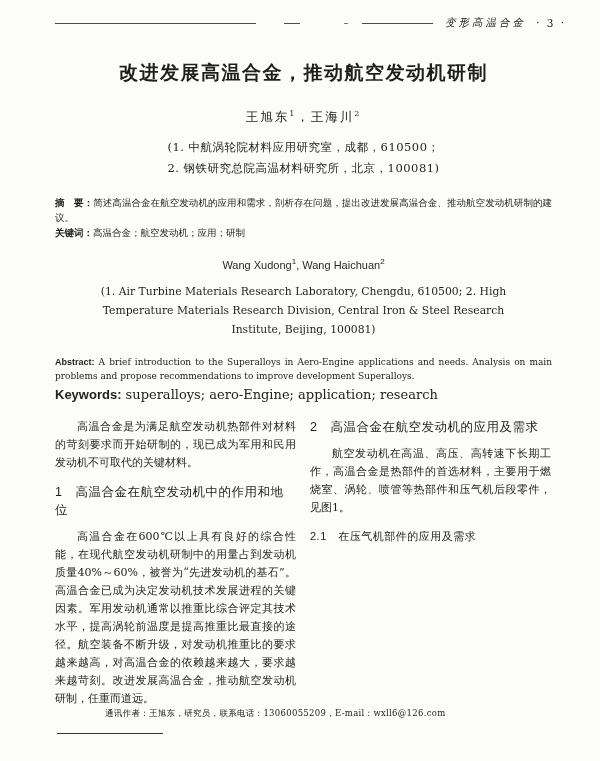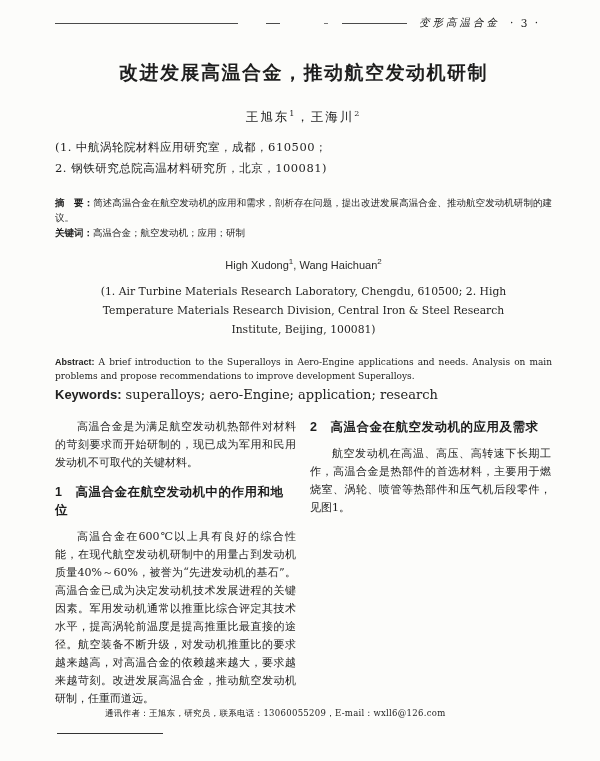--- a/index.html
+++ b/index.html
@@ -10,42 +10,42 @@
     background:#fcfcfa;
     color:#1e1e1e;
     font-family:"DejaVu Serif","Liberation Serif",serif;
     overflow:hidden;
     box-sizing:border-box;
   }
   .content { padding:60px 48px 0 55px; }
 
   
   .running-head {
-    position:absolute; top:18px; left:55px; right:60px;
+    position:absolute; top:18px; left:55px; right:34px;
     display:flex; align-items:center; height:10px;
   }
   .rule { border-top:1.6px solid #4a4a4a; height:0; }
   .rule-long  { width:203px; }
   .rule-short { width:16px; margin-left:28px; }
   .tick       { width:4px; border-top:1.4px solid #777; height:0; margin-left:44px; }
   .rule-mid   { width:72px; margin-left:14px; }
   .head-journal {
     margin-left:12px; font-size:10.5px; letter-spacing:3px;
     font-style:italic; color:#222; white-space:nowrap;
   }
   .head-page { margin-left:10px; font-size:10.5px; letter-spacing:2px; color:#222; white-space:nowrap; }
 
   
   .title-cn {
     text-align:center; font-size:19px; font-weight:bold; letter-spacing:1.5px;
     margin:0;
   }
   .authors-cn { text-align:center; font-size:12.5px; margin-top:23px; letter-spacing:2px; }
   .authors-cn sup, .authors-en sup { font-size:8px; }
-  .affil-cn { text-align:left; font-size:11.5px; line-height:1.85; margin-top:11px; letter-spacing:0.5px; }
+  .affil-cn { text-align:center; font-size:11.5px; line-height:1.85; margin-top:11px; letter-spacing:0.5px; }
 
   .abstract-cn { margin-top:15px; font-size:9.5px; line-height:1.6; text-align:justify; }
   .abstract-cn .lbl, .abstract-en .lbl { font-weight:bold; font-family:"Liberation Sans","DejaVu Sans",sans-serif; }
   .keywords-cn { font-size:9.5px; line-height:1.6; }
 
   .title-en {
     text-align:center; font-size:16.5px; font-weight:bold; line-height:1.55;
     max-width:430px; margin:16px auto 0 auto;
   }
   .authors-en {
@@ -56,21 +56,21 @@
 
   .abstract-en { margin-top:15px; font-size:9px; line-height:1.62; text-align:justify; color:#222; }
   .keywords-en { font-size:13px; line-height:1.62; }
 
   
   .body-cols { display:flex; gap:14px; margin-top:13px; }
   .col { width:241px; font-size:11px; line-height:18px; text-align:justify; }
   .para { margin:0; text-indent:2em; }
   .sec-h {
     font-family:"Liberation Sans","DejaVu Sans",sans-serif;
-    font-weight:bold; font-size:12.5px; margin:11px 0 9px 0; text-align:left; text-indent:0;
+    font-weight:normal; font-size:12.5px; margin:11px 0 9px 0; text-align:left; text-indent:0;
     letter-spacing:0.5px;
   }
   .sec-h.sub { font-size:11px; margin:10px 0 8px 0; }
 
   
   .footnote-rule { position:absolute; left:57px; top:733px; width:106px; border-top:1.3px solid #333; }
   .footer-line {
     position:absolute; left:105px; top:708px; font-size:8.5px; color:#222; letter-spacing:0.3px;
   }
 </style>
@@ -103,41 +103,42 @@
 
     <div class="abstract-cn">
       <span class="lbl">摘　要：</span><span>简述高温合金在航空发动机的应用和需求，剖析存在问题，提出改进发展高温合金、推动航空发动机研制的建议。</span>
     </div>
     <div class="keywords-cn abstract-cn" style="margin-top:0;">
       <span class="lbl">关键词：</span><span>高温合金；航空发动机；应用；研制</span>
     </div>
 
 
     <div class="authors-en">
-      <span>High Xudong</span><sup>1</sup><span>,  </span><span>Wang Haichuan</span><sup>2</sup>
+      <span>Wang Xudong</span><sup>1</sup><span>,  </span><span>Wang Haichuan</span><sup>2</sup>
     </div>
 
     <div class="affil-en">(1. Air Turbine Materials Research Laboratory, Chengdu, 610500; 2. High Temperature Materials Research Division, Central Iron &amp; Steel Research Institute, Beijing, 100081)</div>
 
     <div class="abstract-en">
       <span class="lbl">Abstract:</span><span> A brief introduction to the Superalloys in Aero-Engine applications and needs. Analysis on main problems and propose recommendations to improve development Superalloys.</span>
     </div>
     <div class="keywords-en abstract-en" style="margin-top:0;">
       <span class="lbl">Keywords:</span><span> superalloys; aero-Engine; application; research</span>
     </div>
 
     <div class="body-cols">
       <div class="col">
         <p class="para">高温合金是为满足航空发动机热部件对材料的苛刻要求而开始研制的，现已成为军用和民用发动机不可取代的关键材料。</p>
         <h3 class="sec-h">1　高温合金在航空发动机中的作用和地位</h3>
         <p class="para">高温合金在600℃以上具有良好的综合性能，在现代航空发动机研制中的用量占到发动机质量40%～60%，被誉为“先进发动机的基石”。高温合金已成为决定发动机技术发展进程的关键因素。军用发动机通常以推重比综合评定其技术水平，提高涡轮前温度是提高推重比最直接的途径。航空装备不断升级，对发动机推重比的要求越来越高，对高温合金的依赖越来越大，要求越来越苛刻。改进发展高温合金，推动航空发动机研制，任重而道远。</p>
       </div>
       <div class="col">
         <h3 class="sec-h" style="margin-top:0;">2　高温合金在航空发动机的应用及需求</h3>
         <p class="para">航空发动机在高温、高压、高转速下长期工作，高温合金是热部件的首选材料，主要用于燃烧室、涡轮、喷管等热部件和压气机后段零件，见图1。</p>
+        <h3 class="sec-h sub">2.1　在压气机部件的应用及需求</h3>
       </div>
     </div>
 
   </div>
 
   <div class="footnote-rule"></div>
   <div class="footer-line">通讯作者：王旭东，研究员，联系电话：13060055209，E-mail：wxll6@126.com</div>
 
 </div>
 

